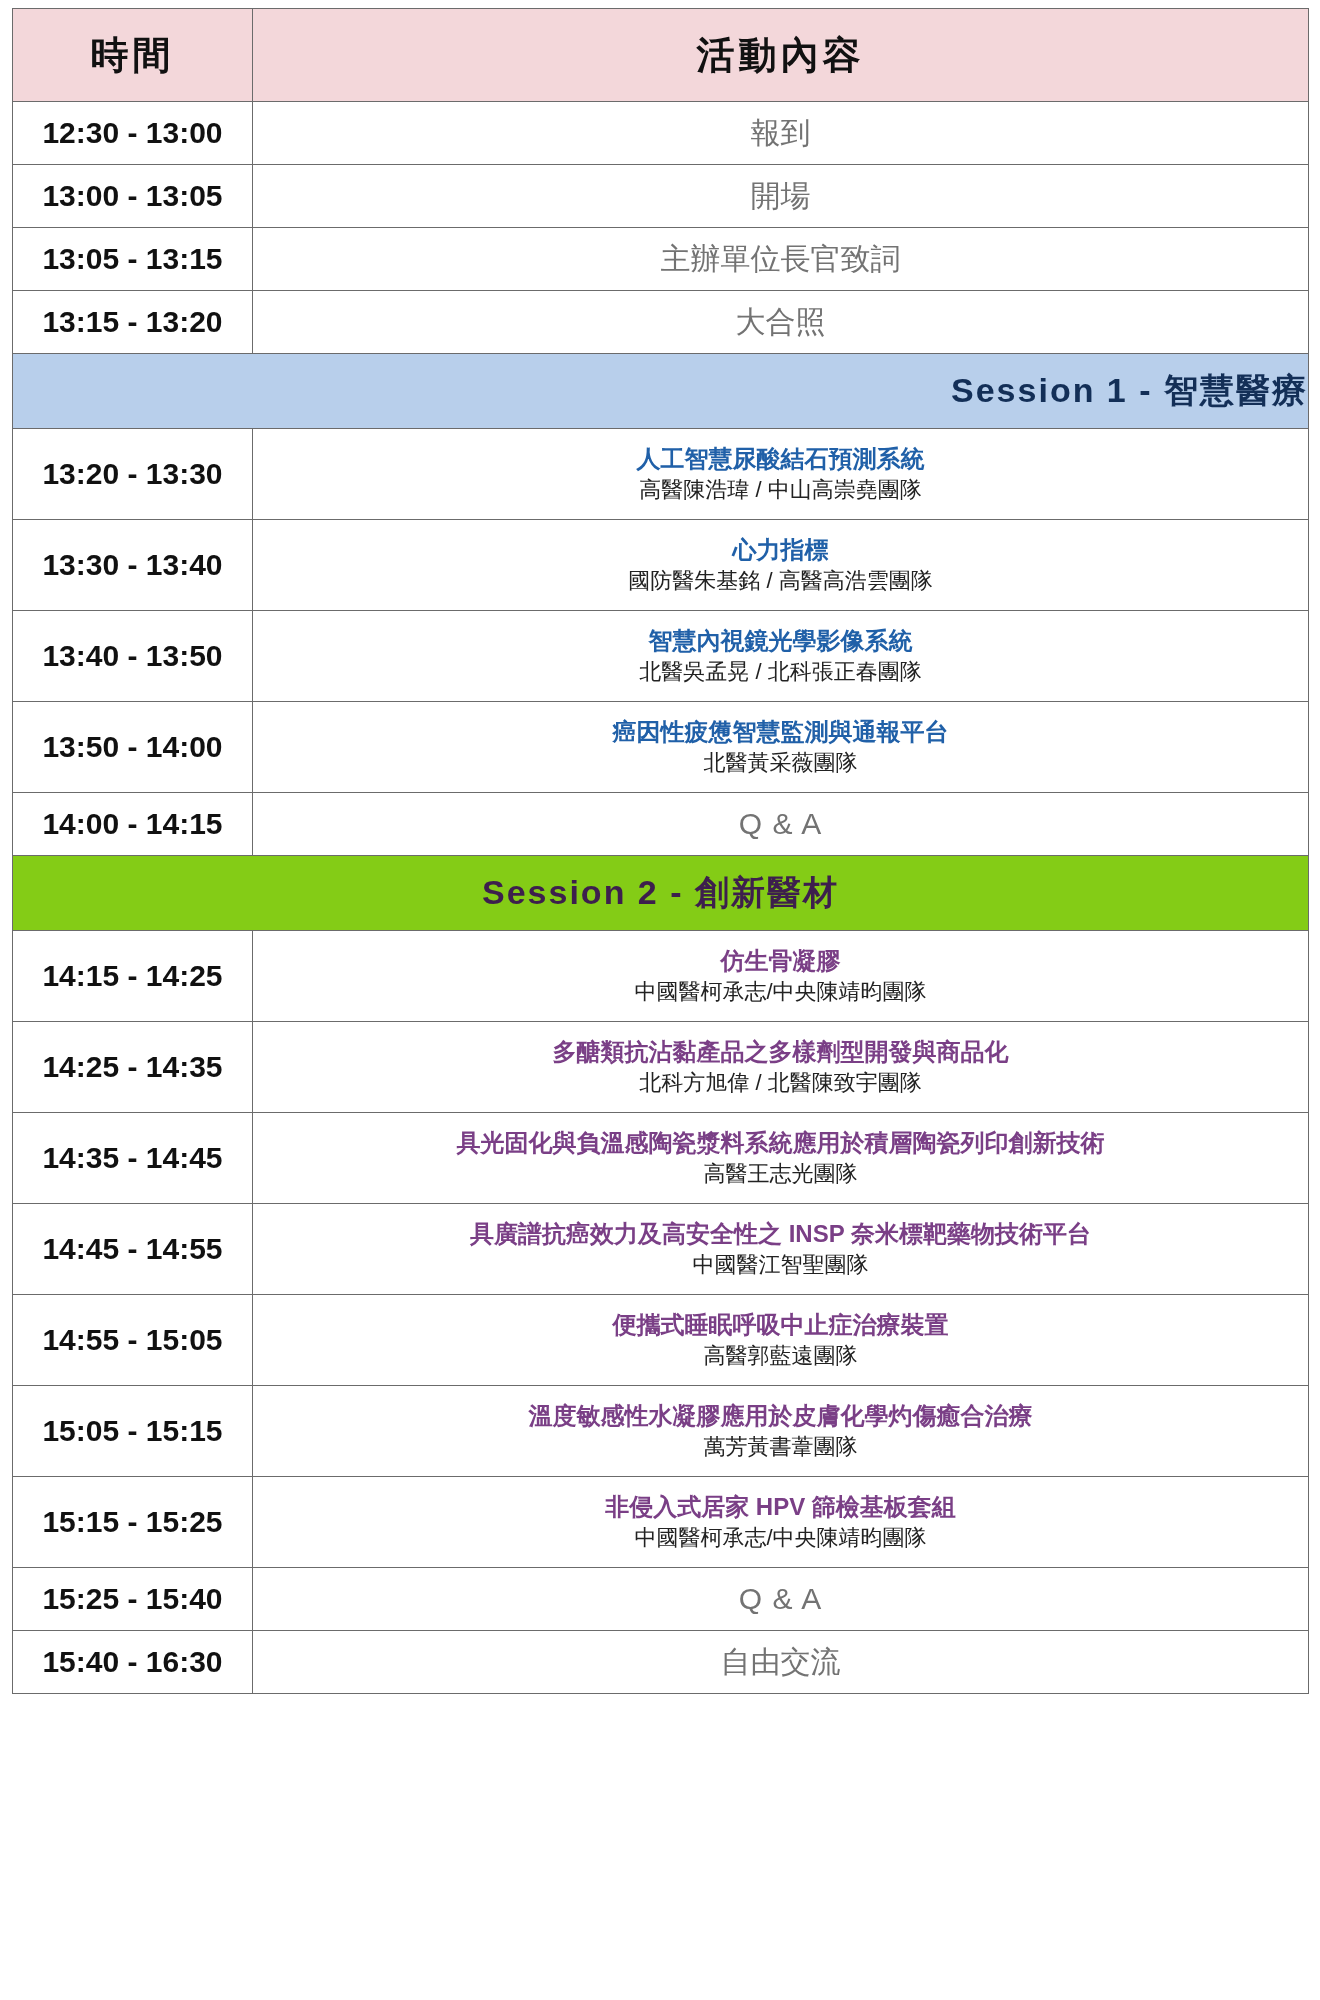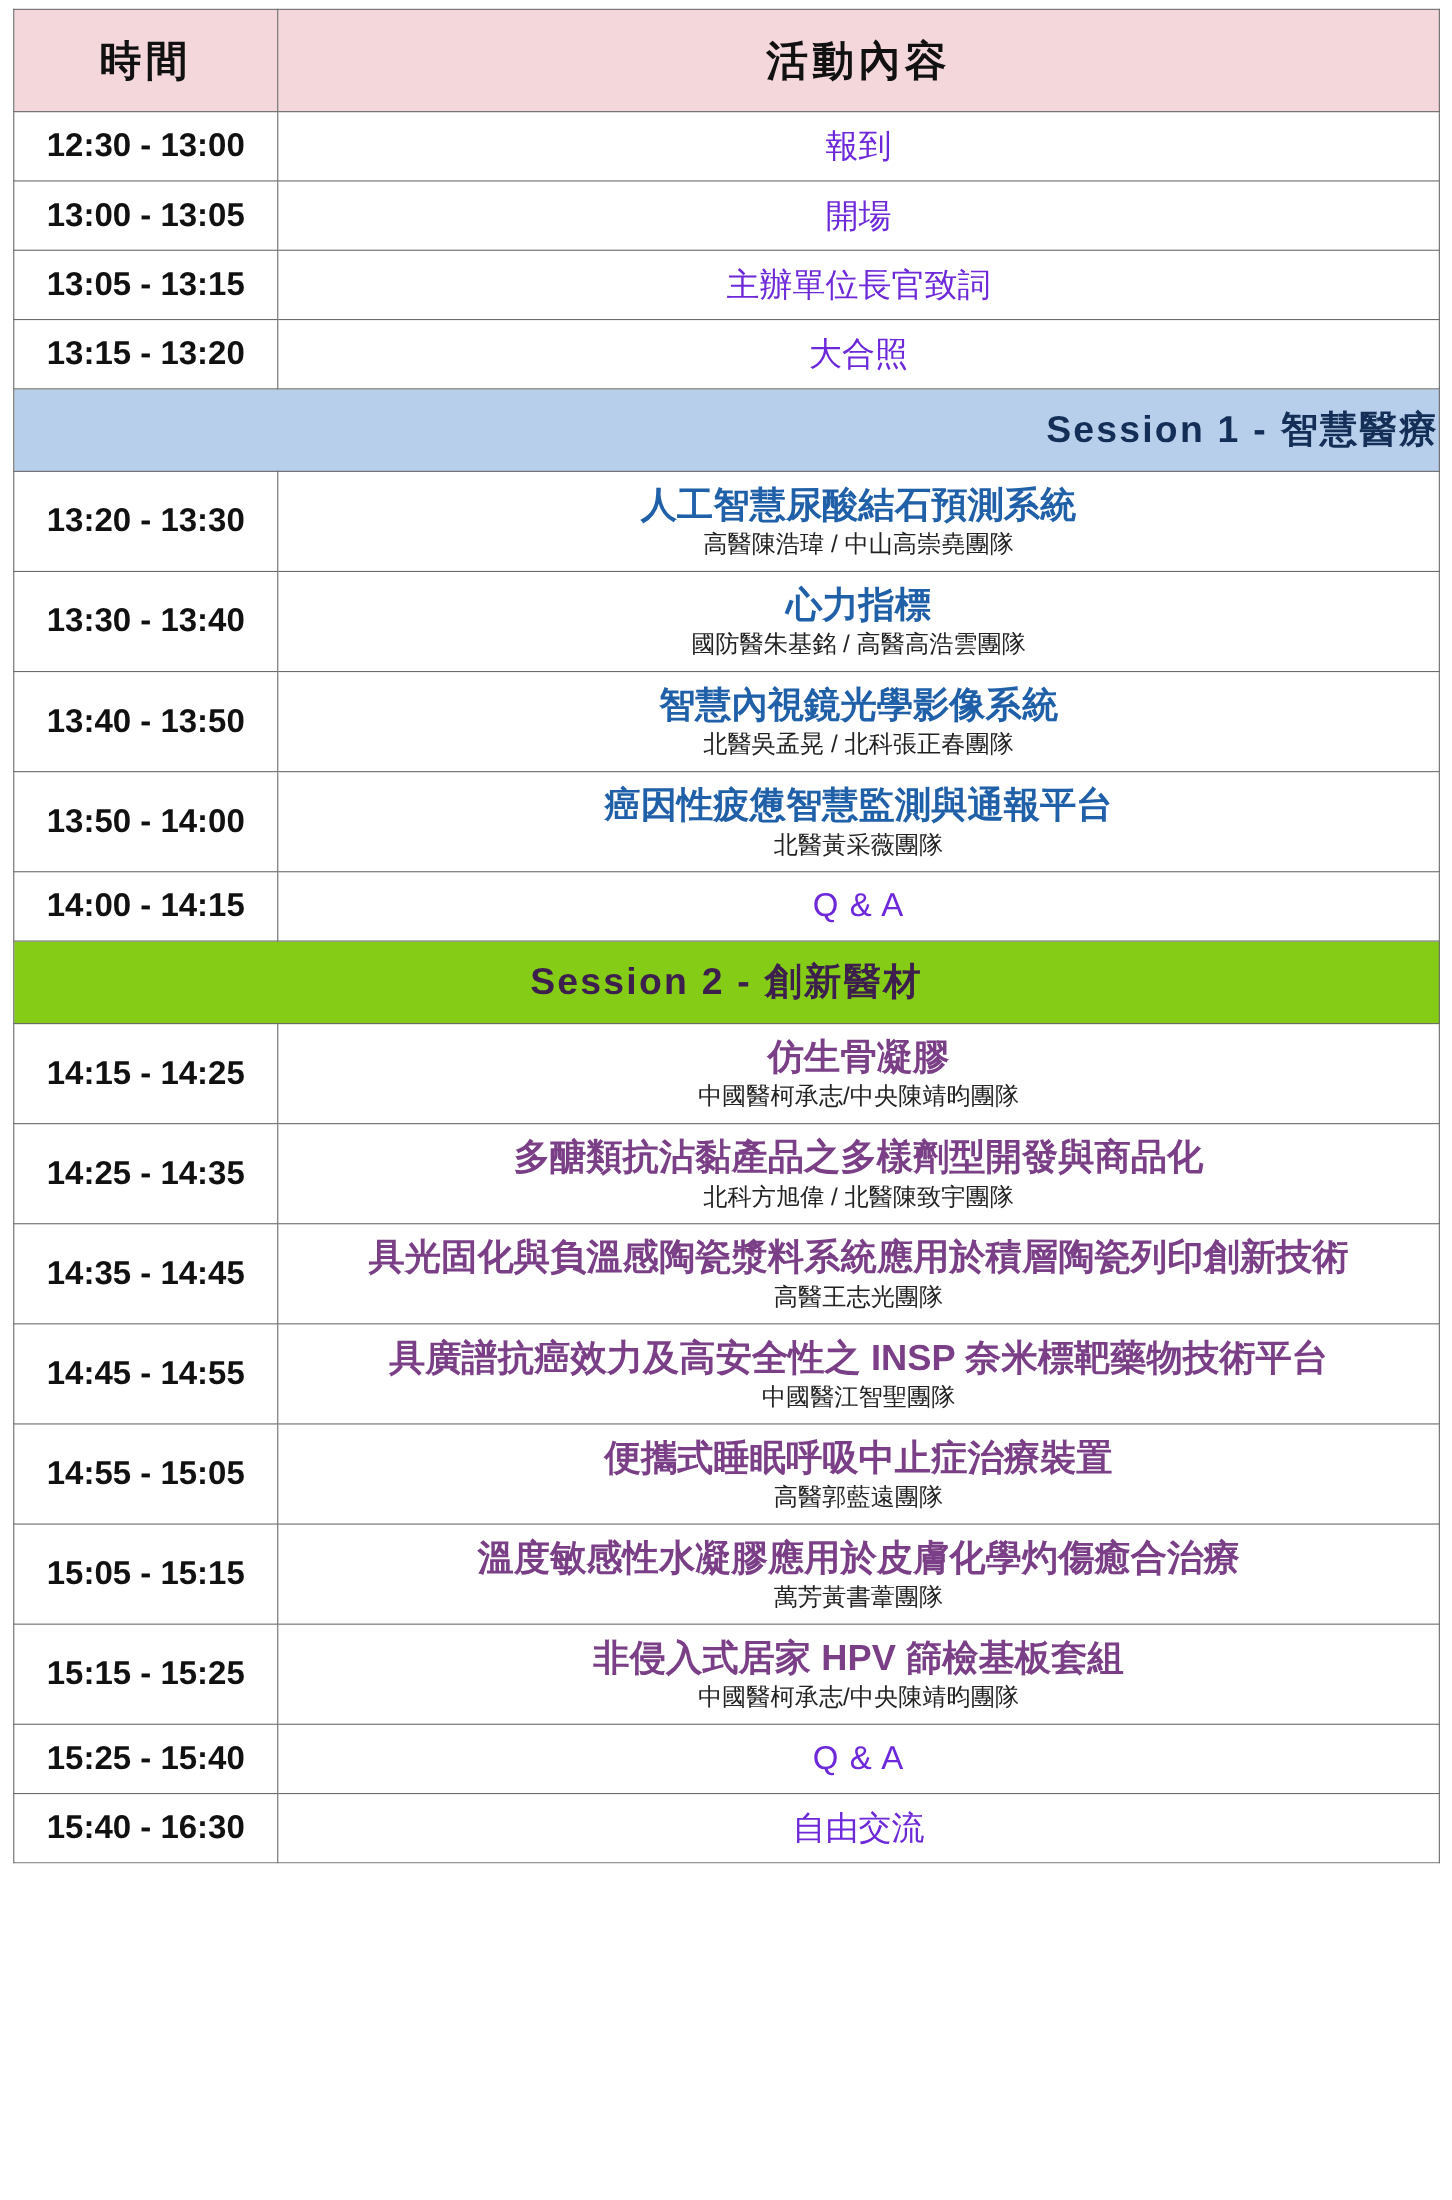--- a/index.html
+++ b/index.html
@@ -48,21 +48,21 @@
     color: #111;
     white-space: nowrap;
     font-weight: bold;
   }
   .simple-row td {
     height: 62px;
   }
   .content-simple {
     text-align: center;
     font-size: 30px;
-    color: #6d28d9;
+    color: #737373;
     margin-left: 14px;
   }
 
   
   .session-banner {
     text-align: center;
     font-size: 34px;
     font-weight: bold;
     height: 74px;
     letter-spacing: 2px;
@@ -71,21 +71,21 @@
   .session-2 { background: #84cc16; color: #3d1f4d; }
 
   
   .talk-row td { height: 90px; }
   .talk {
     text-align: center;
     padding: 6px 10px;
     line-height: 1.18;
   }
   .talk-title {
-    font-size: 33px;
+    font-size: 24px;
     font-weight: bold;
     display: block;
   }
   .talk-team {
     font-size: 22px;
     color: #222;
     display: block;
     margin-top: 4px;
   }
   .s1 .talk-title { color: #2060a8; }

